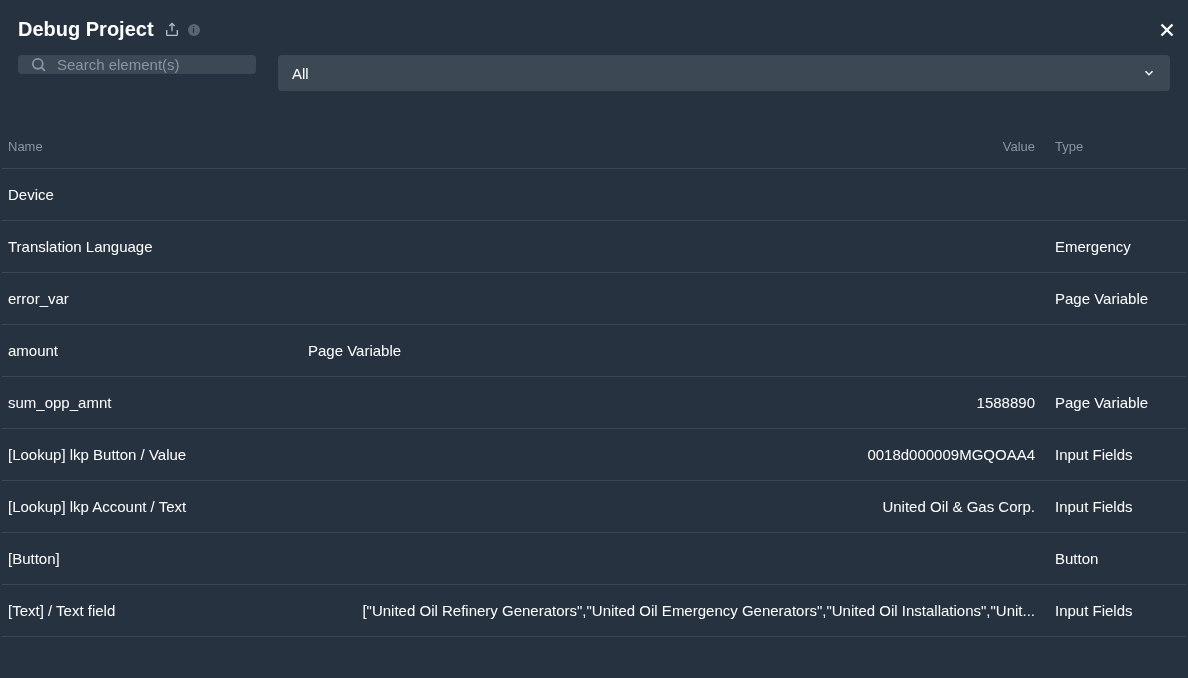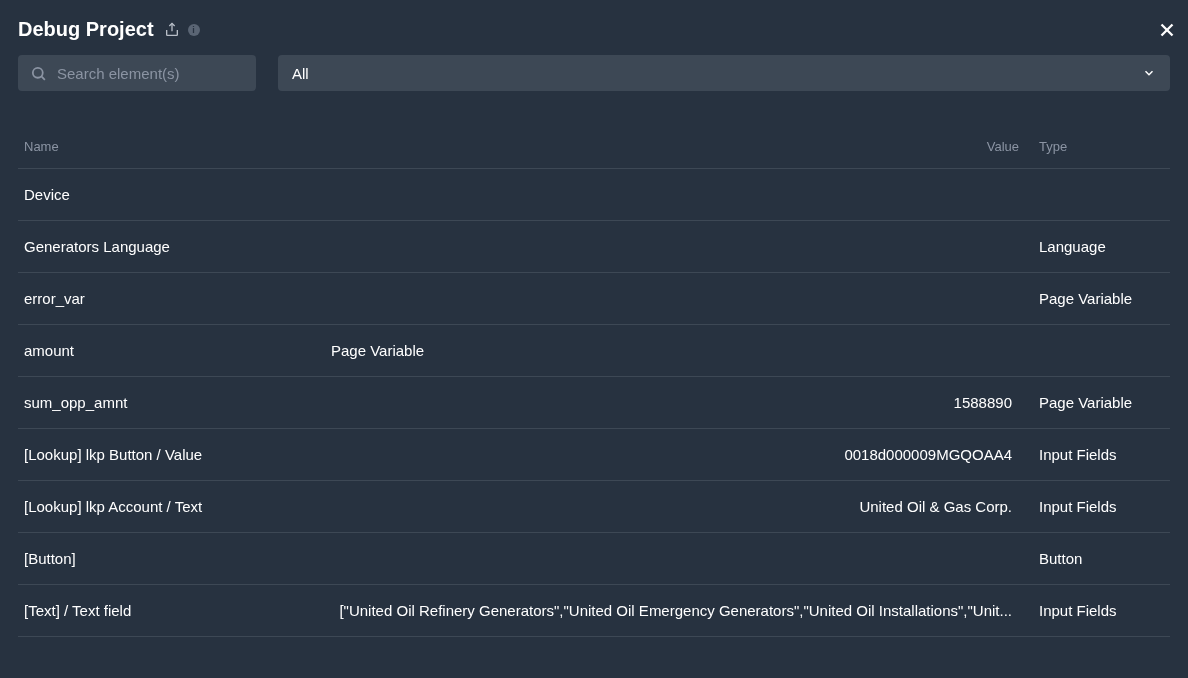--- a/index.html
+++ b/index.html
@@ -60,21 +60,21 @@
       display: flex;
       gap: 22px;
       padding: 0 18px 18px 18px;
     }
     .search-box {
       background-color: #3d4855;
       border-radius: 4px;
       display: flex;
       align-items: center;
       padding: 0 12px;
-      height: 36px;
+      height: 19px;
       width: 238px;
     }
     .search-box svg {
       color: #8b94a3;
       flex-shrink: 0;
     }
     .search-input {
       background: transparent;
       border: none;
       outline: none;
@@ -96,37 +96,36 @@
       height: 36px;
       flex: 1;
       cursor: pointer;
       color: #ffffff;
       font-size: 15px;
     }
     .filter-select svg {
       color: #ffffff;
     }
     .table-area {
-      padding: 0 18px;
+      padding: 0 2px;
     }
     .table-header {
       display: flex;
       padding: 30px 6px 14px 6px;
       border-bottom: 1px solid #3d4855;
     }
     .table-header > div {
       color: #8b94a3;
       font-size: 13px;
       font-weight: 500;
     }
     .table-row {
       display: flex;
       padding: 17px 6px;
       border-bottom: 1px solid #3d4855;
-      gap: 7px;
     }
     .table-row > div {
       color: #ffffff;
       font-size: 15px;
       white-space: nowrap;
       overflow: hidden;
       text-overflow: ellipsis;
     }
     .col-name {
       width: 300px;
@@ -188,23 +187,23 @@
     <div class="col-name">Name</div>
     <div class="col-value">Value</div>
     <div class="col-type">Type</div>
   </div>
 
   <div class="table-row">
     <div class="col-name">Device</div>
     <div class="col-type"></div>
   </div>
   <div class="table-row">
-    <div class="col-name">Generators Language</div>
+    <div class="col-name">Translation Language</div>
     <div class="col-value"></div>
-    <div class="col-type">Language</div>
+    <div class="col-type">Emergency</div>
   </div>
   <div class="table-row">
     <div class="col-name">error_var</div>
     <div class="col-value"></div>
     <div class="col-type">Page Variable</div>
   </div>
   <div class="table-row">
     <div class="col-name">amount</div>
     <div class="col-type">Page Variable</div>
   </div>

